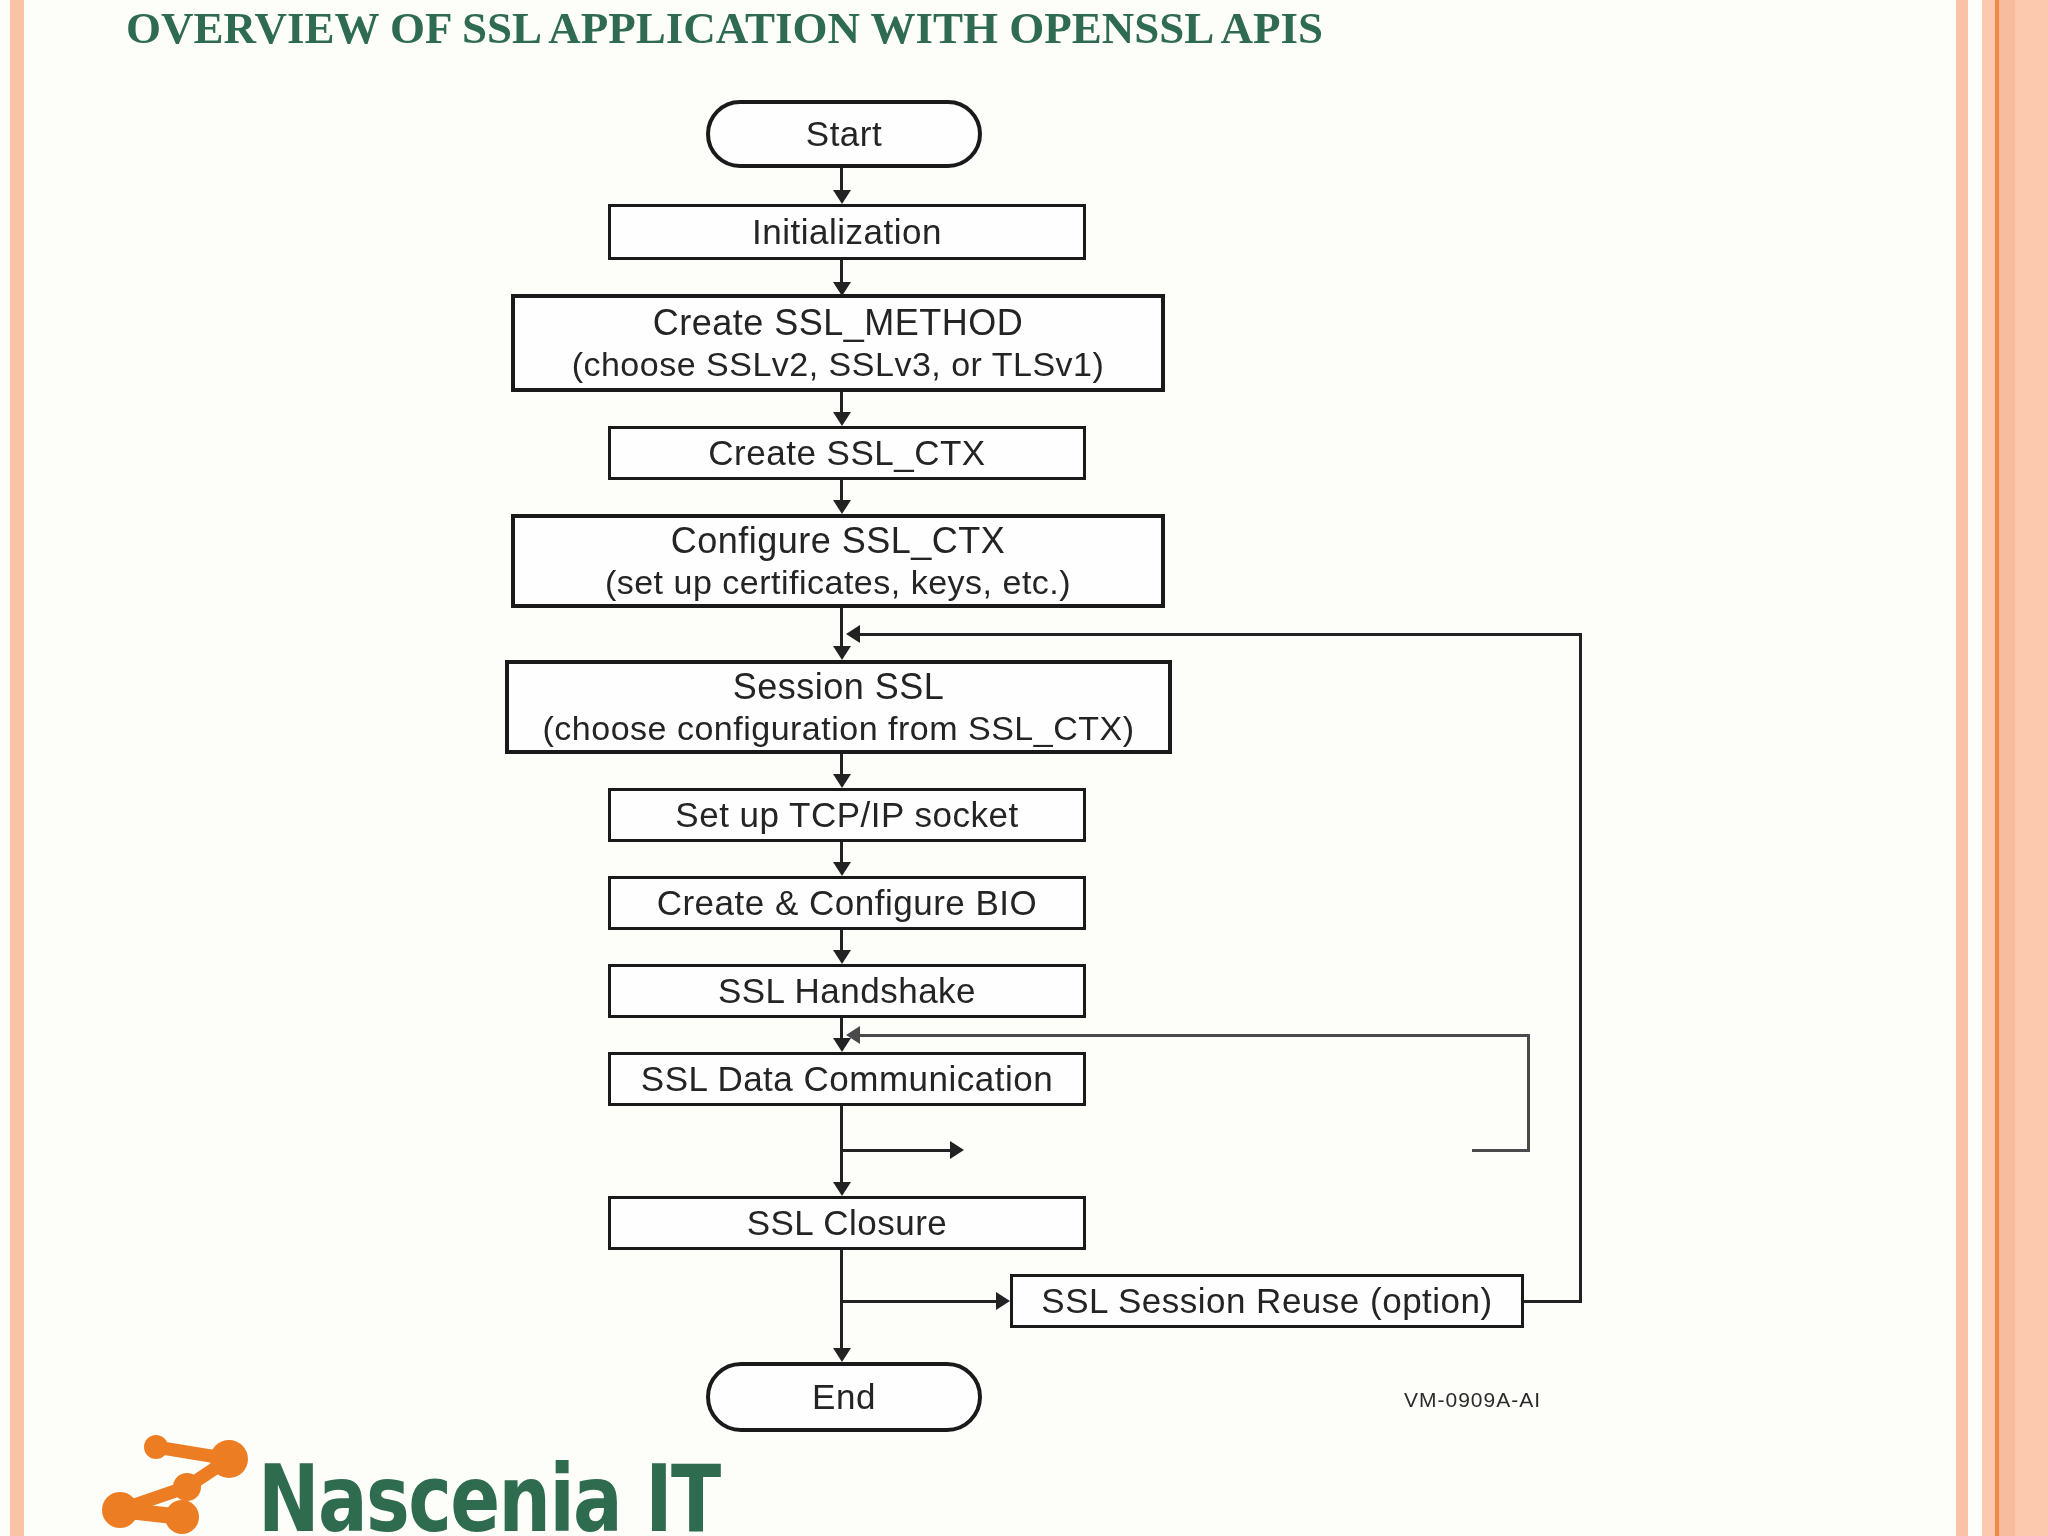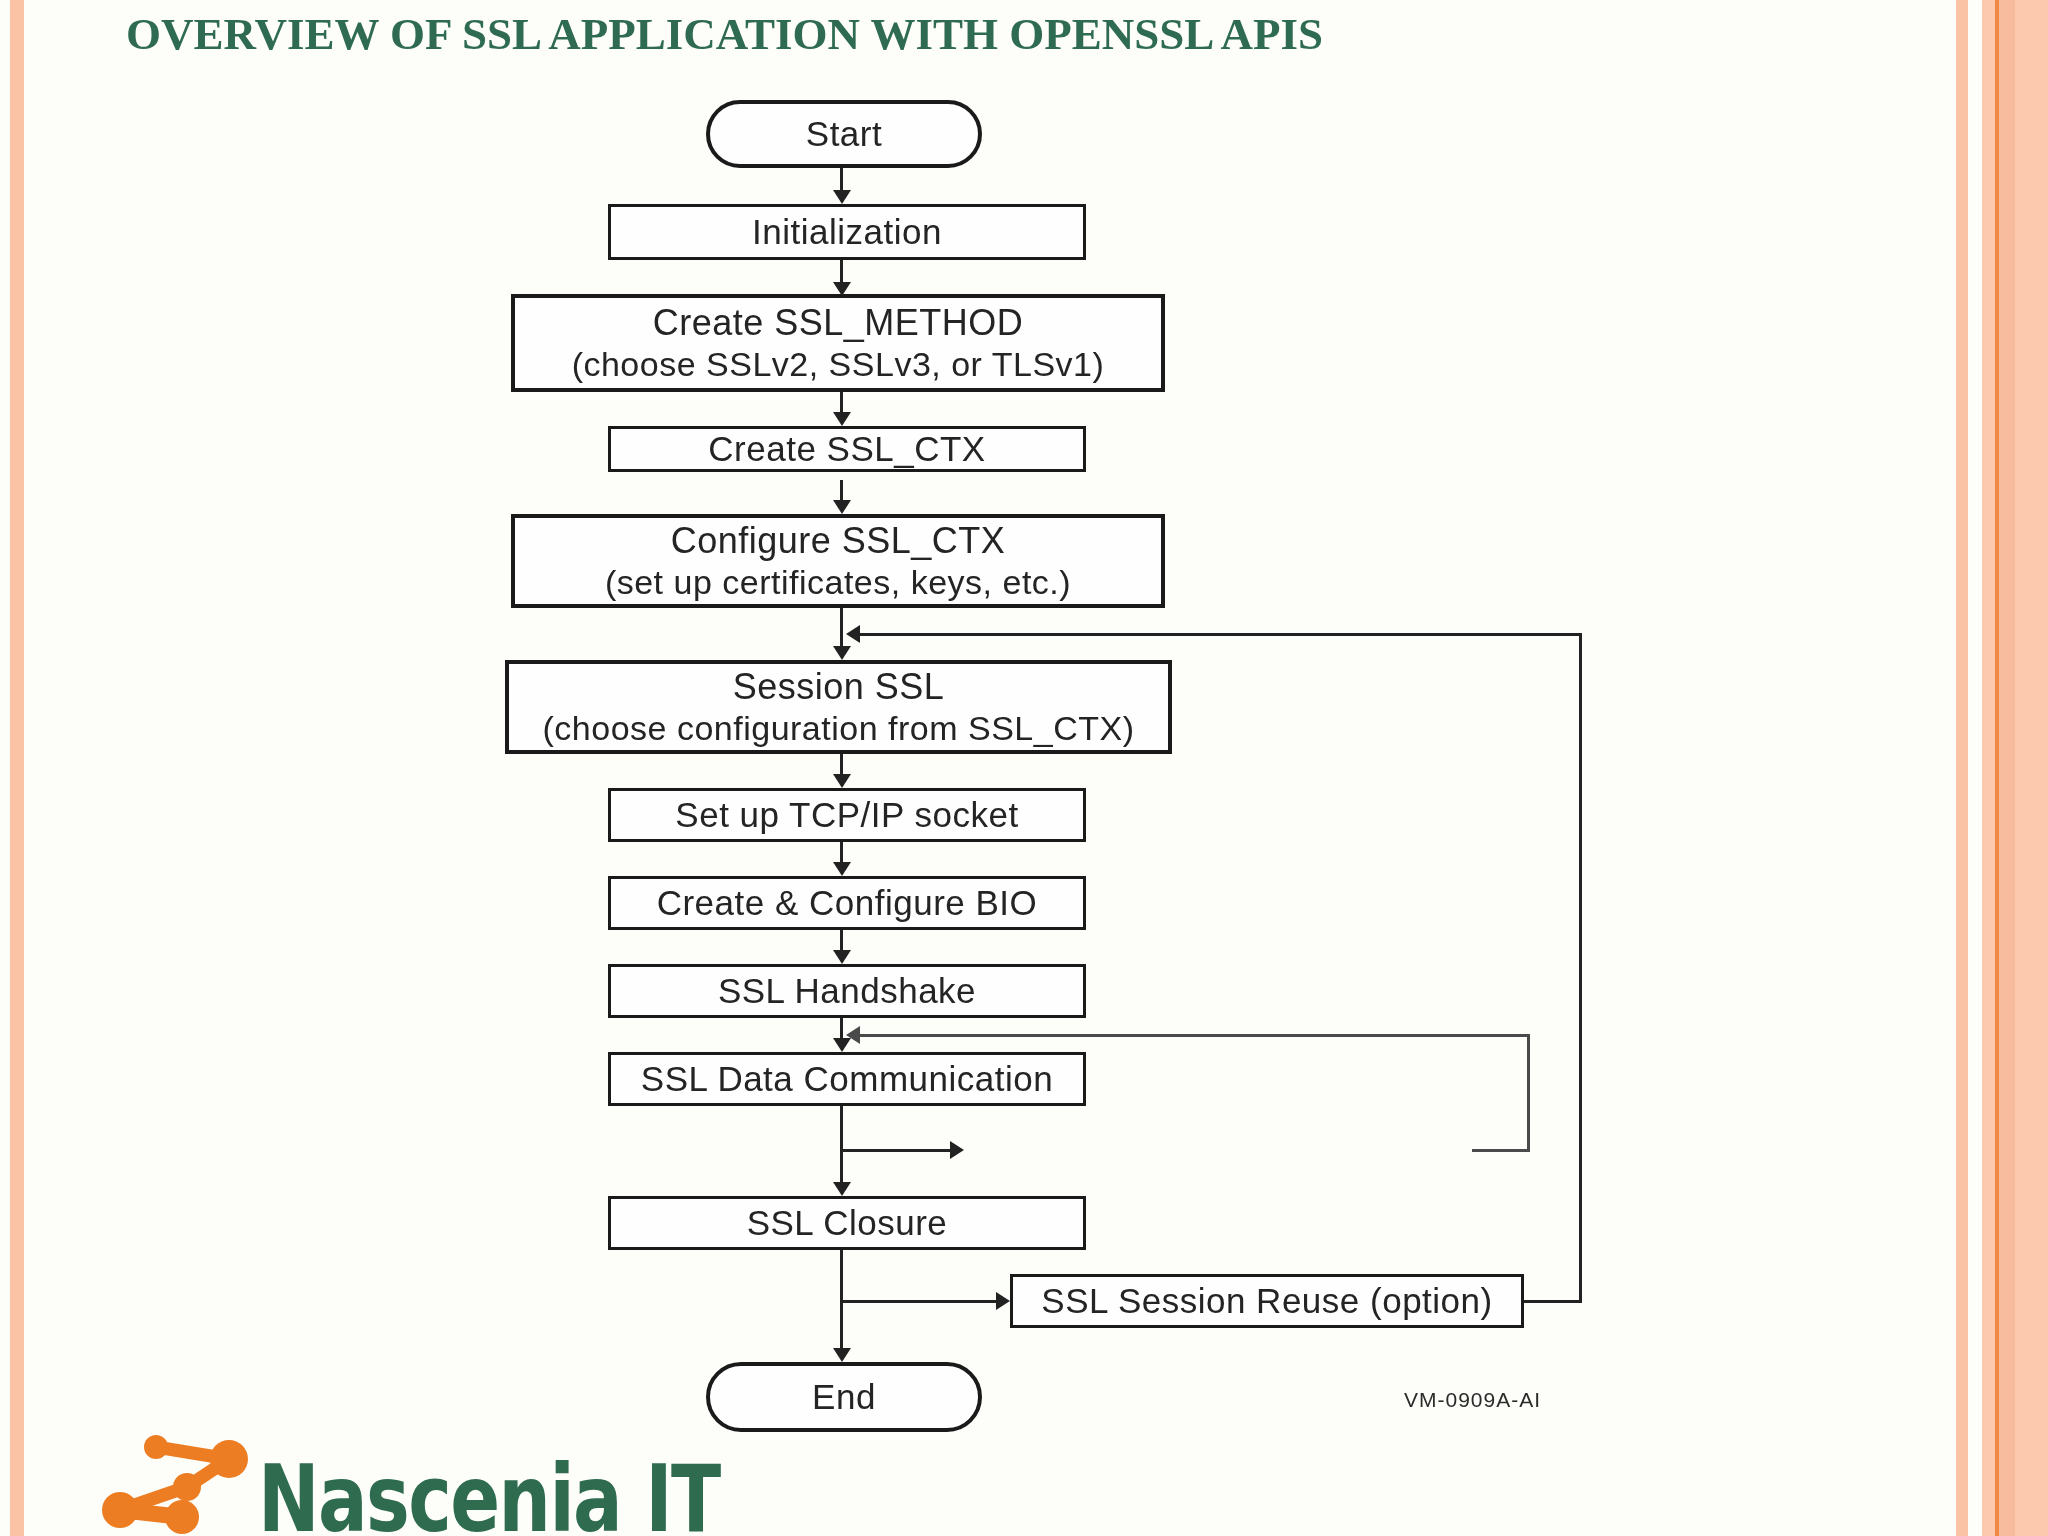--- a/index.html
+++ b/index.html
@@ -6,21 +6,21 @@
   body{width:2048px;height:1536px;overflow:hidden;background:#ffffff;}
   .slide{position:relative;width:2048px;height:1536px;background:#fdfdf9;font-family:"Liberation Sans",sans-serif;}
   
   .stripe{position:absolute;top:0;bottom:0;}
   .stripe-left{left:10px;width:14px;background:#fac3a6;}
   .stripe-right-thin{left:1956px;width:12px;background:#fac3a6;}
   .stripe-right-band{left:1982px;width:66px;background:#fcc9ae;}
   .stripe-right-dark{left:1999px;width:16px;background:#f7bc9e;}
   .stripe-right-line{left:1995px;width:4px;background:#ee8a45;}
   
-  .title{position:absolute;left:126px;top:8px;font-family:"Liberation Serif",serif;font-weight:bold;font-size:45px;letter-spacing:0px;color:#2e6b52;white-space:nowrap;}
+  .title{position:absolute;left:126px;top:2px;font-family:"Liberation Serif",serif;font-weight:bold;font-size:45px;letter-spacing:0px;color:#2e6b52;white-space:nowrap;}
   
   .node{position:absolute;box-sizing:border-box;background:#fefefe;border:3px solid #1a1a1a;display:flex;flex-direction:column;align-items:center;justify-content:center;text-align:center;color:#242424;font-size:35px;letter-spacing:0.5px;line-height:1.2;}
   .node.wide{border-width:4px;font-size:36px;}
   .node .sub{font-size:34px;}
   .oval{border-radius:40px;border-width:4px;}
   .vline{position:absolute;width:3px;background:#222;}
   .hline{position:absolute;height:3px;background:#222;}
   .gray{background:#4a4a4a;}
   .arr-down{position:absolute;width:0;height:0;border-left:9px solid transparent;border-right:9px solid transparent;border-top:14px solid #222;}
   .arr-right{position:absolute;width:0;height:0;border-top:9px solid transparent;border-bottom:9px solid transparent;border-left:14px solid #222;}
@@ -49,21 +49,21 @@
 
   <div class="node" style="left:608px;top:204px;width:478px;height:56px;">
       <span>Initialization</span>
     </div>
 
   <div class="node wide" style="left:511px;top:294px;width:654px;height:98px;">
     <span>Create SSL_METHOD</span>
     <span class="sub">(choose SSLv2, SSLv3, or TLSv1)</span>
   </div>
 
-  <div class="node" style="left:608px;top:426px;width:478px;height:46px;">
+  <div class="node" style="left:608px;top:426px;width:478px;height:54px;">
       <span>Create SSL_CTX</span>
     </div>
 
   <div class="node wide" style="left:511px;top:514px;width:654px;height:94px;">
     <span>Configure SSL_CTX</span>
     <span class="sub">(set up certificates, keys, etc.)</span>
   </div>
 
   <div class="node wide" style="left:505px;top:660px;width:667px;height:94px;">
     <span>Session SSL</span>

